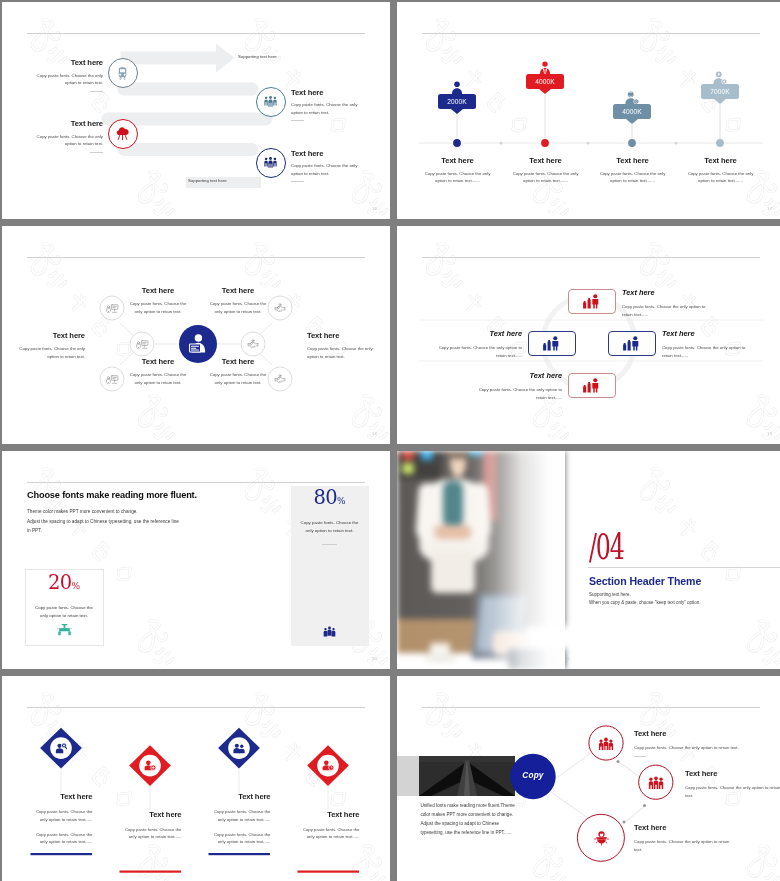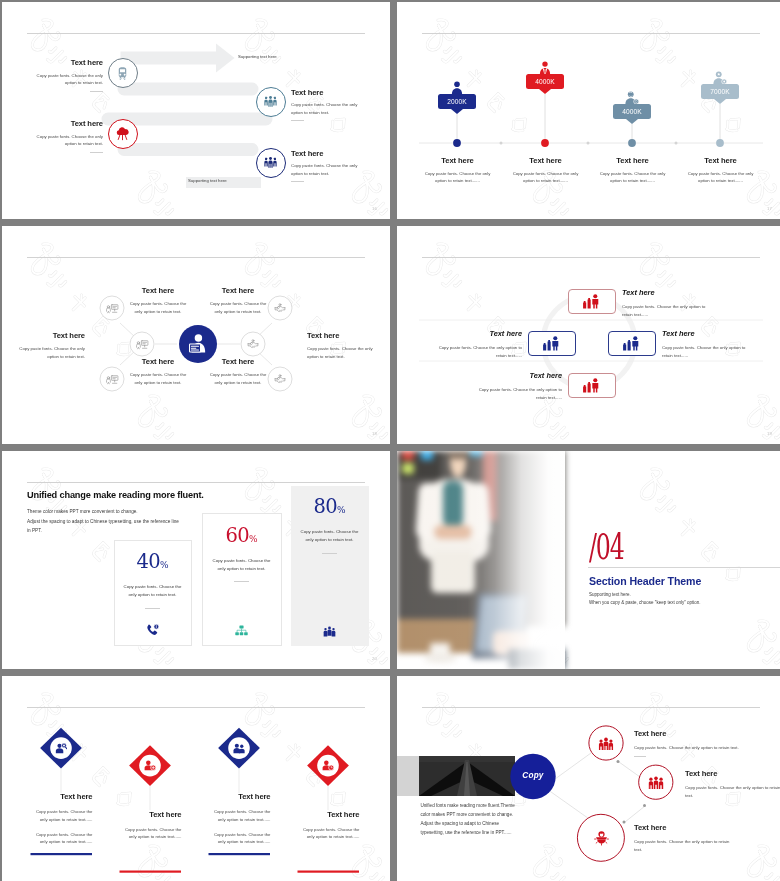--- a/index.html
+++ b/index.html
@@ -103,21 +103,21 @@
   #s19 .s19-t4{left:72px;top:145px;text-align:right;}
 
   
   #s20 .s20-head{position:absolute;left:25px;top:39px;font-size:9.2px;font-weight:bold;color:#111;letter-spacing:-0.15px;}
   #s20 .s20-sub{position:absolute;left:25px;top:56px;font-size:4.7px;color:#3a3a3a;line-height:9.6px;}
   #s20 .s20-card{position:absolute;border:0.8px solid #e6e6e6;background:#fff;box-sizing:border-box;}
   #s20 .s20-c1{left:22.5px;top:118px;width:79px;height:77px;}
   #s20 .s20-c2{left:111.5px;top:88.5px;width:78px;height:106.5px;}
   #s20 .s20-c3{left:199.5px;top:62px;width:80px;height:133px;}
   #s20 .s20-c4{left:288.5px;top:34.5px;width:78px;height:160.5px;background:#f0f0f0;border:none;}
-  #s20 .s20-num{text-align:center;margin-top:9px;font-size:19.5px;font-weight:normal;letter-spacing:-0.6px;
+  #s20 .s20-num{text-align:center;margin-top:0px;font-size:19.5px;font-weight:normal;letter-spacing:-0.6px;
                 font-family:"DejaVu Serif",serif;line-height:20px;padding-top:2.5px;}
   #s20 .s20-num i{font-size:9px;font-style:normal;font-weight:normal;letter-spacing:0;}
   #s20 .s20-card .bd{text-align:center;font-size:4.4px;line-height:8.4px;padding:0 9px;margin-top:8px;color:#3b3b3b;}
   #s20 .s20-dash{width:15px;height:0.8px;background:#cfcfcf;margin:8px auto 0;}
   #s20 .s20-icon{position:absolute;left:0;right:0;bottom:9px;display:flex;justify-content:center;}
 
   
   #s21{background:#fff;}
   #s21 .s21-photo{position:absolute;left:0;top:0;width:168px;height:218px;overflow:hidden;filter:blur(3.2px);}
   #s21 .s21-photo>div{position:absolute;}
@@ -911,52 +911,38 @@
           <use href="#wm-unit"></use>
         </g>
         <g transform="translate(457,321) scale(1.15)">
           <use href="#wm-unit"></use>
         </g>
         <g transform="translate(671,321) scale(1.15)">
           <use href="#wm-unit"></use>
         </g>
       </svg>
     <div class="topline"></div>
-    <div class="s20-head">Unified change make reading more fluent.</div>
+    <div class="s20-head">Choose fonts make reading more fluent.</div>
     <div class="s20-sub">
       <div>Theme color makes PPT more convenient to change.</div>
       <div>Adjust the spacing to adapt to Chinese typesetting, use the reference line</div>
       <div>in PPT.</div>
     </div>
-    <div class="s20-card s20-c2">
-      <div class="s20-num" style="color:#1b2a8c"><span>40</span><i>%</i></div>
+    <div class="s20-card s20-c1">
+      <div class="s20-num" style="color:#c8102e"><span>20</span><i>%</i></div>
       <div class="bd">Copy paste fonts. Choose the only option to retain text.</div>
       <div class="s20-dash"></div>
       <div class="s20-icon">
         <svg viewBox="0 0 22 20" width="13" height="12">
-          <path fill="#1b2a8c" d="M4.2 1.2 a1.6 1.6 0 0 1 2.3 .2 l2.1 2.8 a1.6 1.6 0 0 1 -.3 2.2 L6.6 7.8 c.9 2.4 3 4.5 5.4 5.4 l1.4 -1.7 a1.6 1.6 0 0 1 2.2 -.3 l2.8 2.1 a1.6 1.6 0 0 1 .2 2.3 l-1.7 1.8 c-1.1 1.2 -3 1.2 -5.1 .2 C8.5 16.2 4.6 12.3 2.9 8.3 c-.9 -2.1 -.9 -4 .3 -5.1 z"></path>
-          <circle cx="17.5" cy="4.5" r="4.2" fill="#1b2a8c" stroke="#fff" stroke-width="1.1"></circle>
-          <path d="M17.5 2.4 v0.9 M17.5 4.3 v2.3" stroke="#fff" stroke-width="1.1" stroke-linecap="round"></path>
-        </svg>
-      </div>
-    </div>
-    <div class="s20-card s20-c3">
-      <div class="s20-num" style="color:#c8102e"><span>60</span><i>%</i></div>
-      <div class="bd">Copy paste fonts. Choose the only option to retain text.</div>
-      <div class="s20-dash"></div>
-      <div class="s20-icon">
-        <svg viewBox="0 0 22 18" width="13" height="11">
           <g fill="#2eb59c">
-            <rect x="7.5" y="0.5" width="7" height="5" rx="0.8"></rect>
-            <rect x="0.5" y="12" width="6" height="5" rx="0.8"></rect>
-            <rect x="8" y="12" width="6" height="5" rx="0.8"></rect>
-            <rect x="15.5" y="12" width="6" height="5" rx="0.8"></rect>
-          </g>
-          <g stroke="#2eb59c" stroke-width="1" fill="none">
-            <path d="M11 5.5 v3 M3.5 12 v-3.5 h15 V12 M11 8.5 v3.5"></path>
+            <rect x="2" y="7" width="18" height="5" rx="0.8"></rect>
+            <rect x="9.5" y="1" width="3" height="6"></rect>
+              <rect x="6" y="0" width="10" height="2" rx="0.8"></rect>
+            <rect x="0.5" y="12" width="4" height="7" rx="0.8"></rect>
+              <rect x="17.5" y="12" width="4" height="7" rx="0.8"></rect>
           </g>
         </svg>
       </div>
     </div>
     <div class="s20-card s20-c4">
       <div class="s20-num" style="color:#1b2a8c"><span>80</span><i>%</i></div>
       <div class="bd">Copy paste fonts. Choose the only option to retain text.</div>
       <div class="s20-dash"></div>
       <div class="s20-icon">
         <svg viewBox="0 0 24 20" width="13" height="11">

